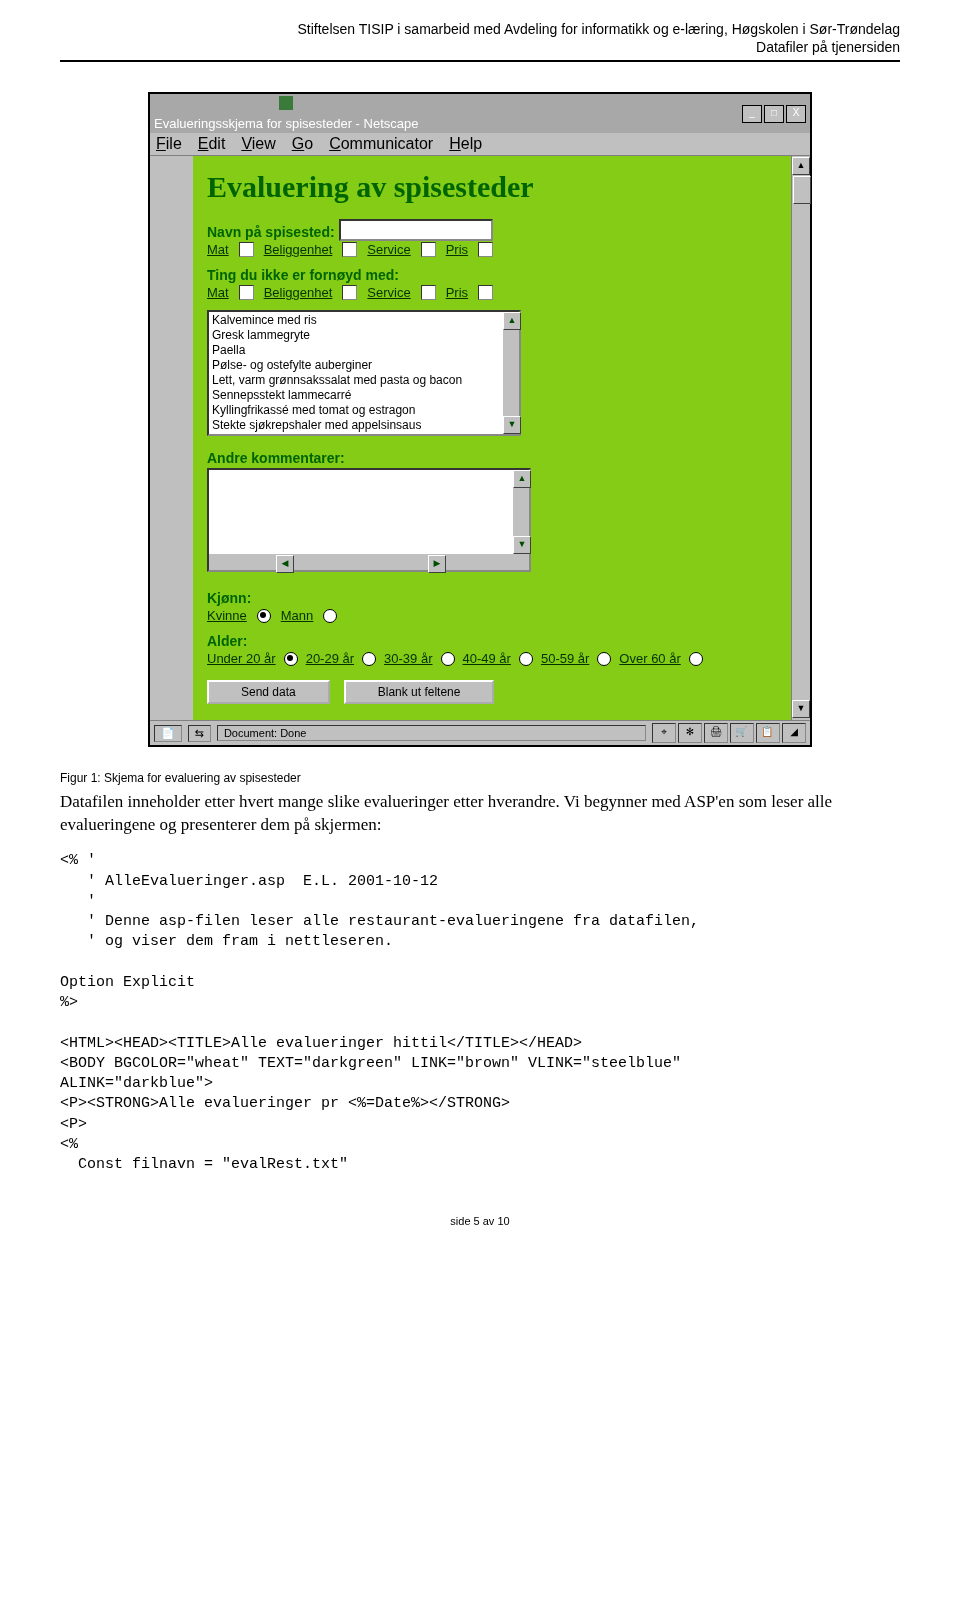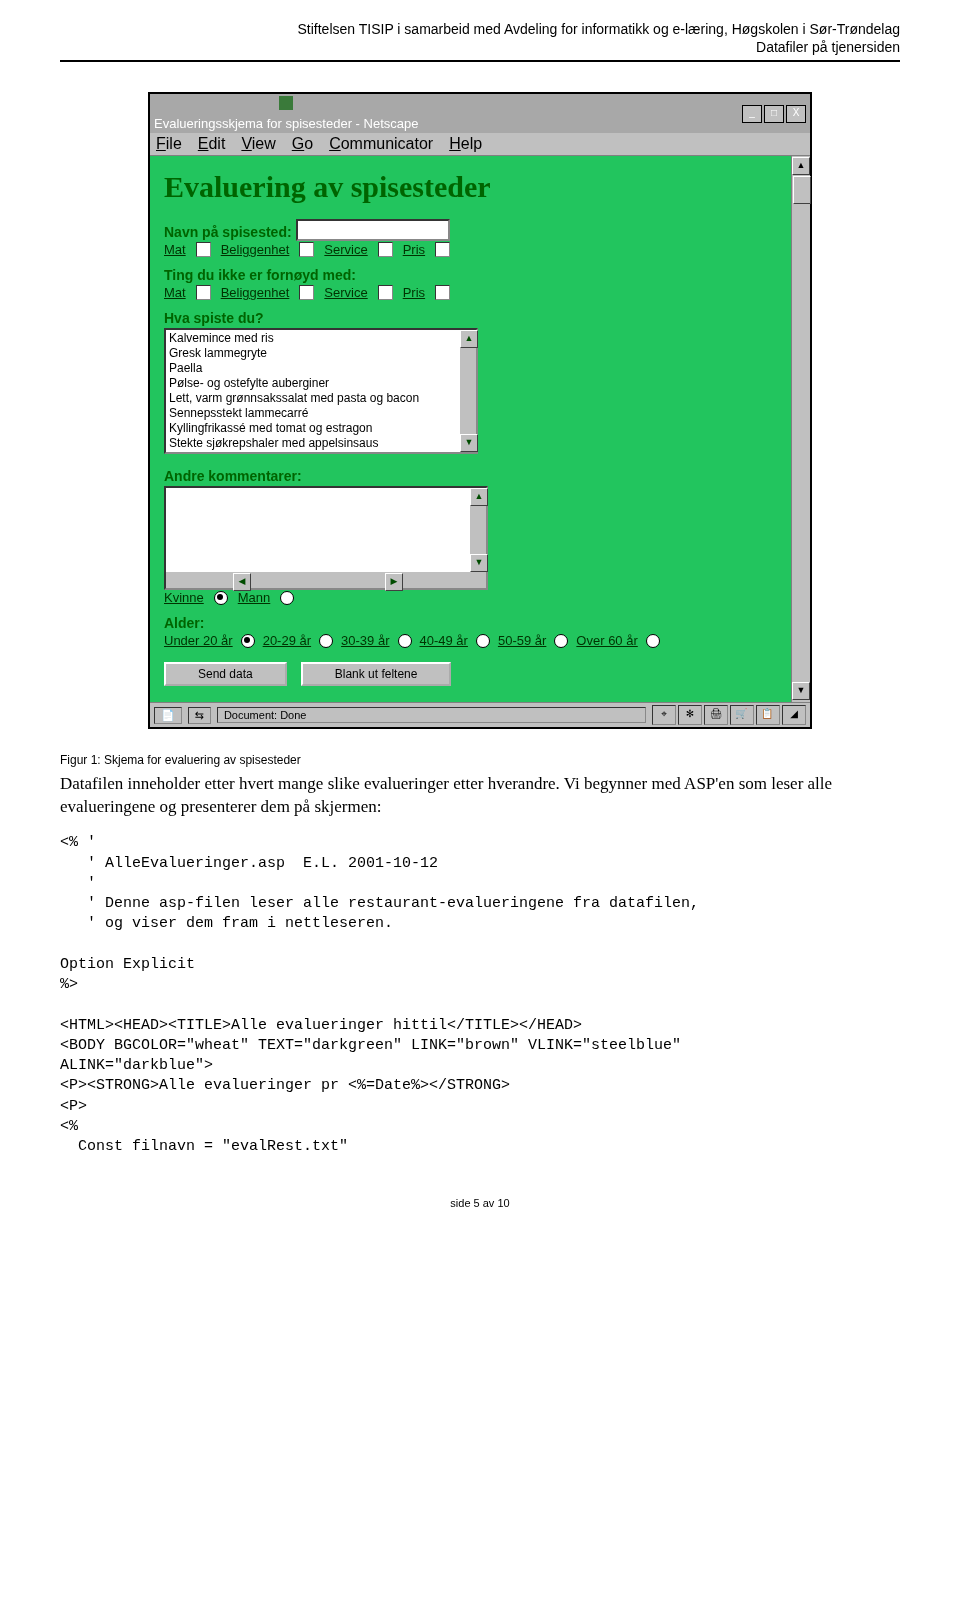--- a/index.html
+++ b/index.html
@@ -10,21 +10,21 @@
 .browser { width:660px; margin:0 auto 24px auto; border:2px solid #000; background:#bfbfbf; font-family:"MS Sans Serif",Arial,sans-serif; font-size:12px; }
 .titlebar { background:#a8a8a8; color:#fff; display:flex; align-items:center; justify-content:space-between; padding:2px 4px; font-size:13px; }
 .titlebar .t-left { display:flex; align-items:center; gap:6px;flex-direction:column; }
 .title-icon { width:14px; height:14px; background:#3a7a3a; display:inline-block; }
 .win-btns { display:flex; gap:2px; }
 .win-btn { width:18px; height:16px; background:#c0c0c0; border:1px solid #000; font-size:10px; line-height:14px; text-align:center; font-family:Arial; }
 .menubar { background:#c0c0c0; padding:2px 6px; font-size:16px; display:flex; gap:16px; border-bottom:1px solid #808080; }
 .menubar span u { text-decoration:underline; }
 
 .viewport { display:flex; }
-.content { flex:1; background:#22c55e; color:#004d00; padding:10px 14px 16px 14px; }
+.content { flex:1; background:#84cc16; color:#004d00; padding:10px 14px 16px 14px;margin-left:43px; }
 .scrollbar { width:18px; background:#c0c0c0; border-left:1px solid #808080; position:relative; }
 .sb-btn { width:16px; height:16px; background:#c0c0c0; border:1px solid #fff; border-right-color:#404040; border-bottom-color:#404040; font-size:9px; text-align:center; line-height:14px; margin:1px auto; }
 .sb-thumb { position:absolute; top:20px; left:1px; width:16px; height:26px; background:#c0c0c0; border:1px solid #fff; border-right-color:#404040; border-bottom-color:#404040; }
 .sb-bottom { position:absolute; bottom:1px; }
 
 h1.form-title { font-family:"Times New Roman",serif; font-size:30px; font-weight:bold; color:#006400; margin:4px 0 14px 0; }
 .sect-label { font-weight:bold; font-size:14px; color:#006400; margin:6px 0 2px 0; }
 .inline-row { display:flex; align-items:center; gap:4px; }
 .text-input { background:#fff; border:2px inset #888; width:150px; height:18px; }
 .cb-row { display:flex; gap:10px; align-items:center; font-size:13px; color:#003300; margin-bottom:10px;text-decoration:underline; }
@@ -106,21 +106,20 @@
           <span>Mat</span>
             <span class="cb"></span>
           <span>Beliggenhet</span>
             <span class="cb"></span>
           <span>Service</span>
             <span class="cb"></span>
           <span>Pris</span>
             <span class="cb"></span>
         </div>
 
-        <div class="sect-label">Hva spiste du?</div>
         <div class="listbox">
           <div class="listbox-inner">
             <div>Kalvemince med ris</div>
             <div>Gresk lammegryte</div>
             <div>Paella</div>
             <div>Pølse- og ostefylte auberginer</div>
             <div>Lett, varm grønnsakssalat med pasta og bacon</div>
             <div>Sennepsstekt lammecarré</div>
             <div>Kyllingfrikassé med tomat og estragon</div>
             <div>Stekte sjøkrepshaler med appelsinsaus</div>
@@ -136,20 +135,21 @@
           <div class="lb-scroll">
             <div class="sb-btn">▲</div>
             <div class="sb-btn" style="position:absolute;bottom:16px">▼</div>
           </div>
           <div class="ta-hscroll">
             <div class="sb-btn">◀</div>
             <div class="sb-btn">▶</div>
           </div>
         </div>
 
+        <div class="sect-label" style="margin-top:18px">Kjønn:</div>
         <div class="cb-row">
           <span>Kvinne</span>
             <span class="radio sel"></span>
           <span>Mann</span>
             <span class="radio"></span>
         </div>
 
         <div class="sect-label">Alder:</div>
         <div class="cb-row" style="flex-wrap:nowrap;gap:8px">
           <span>Under 20 år</span>

